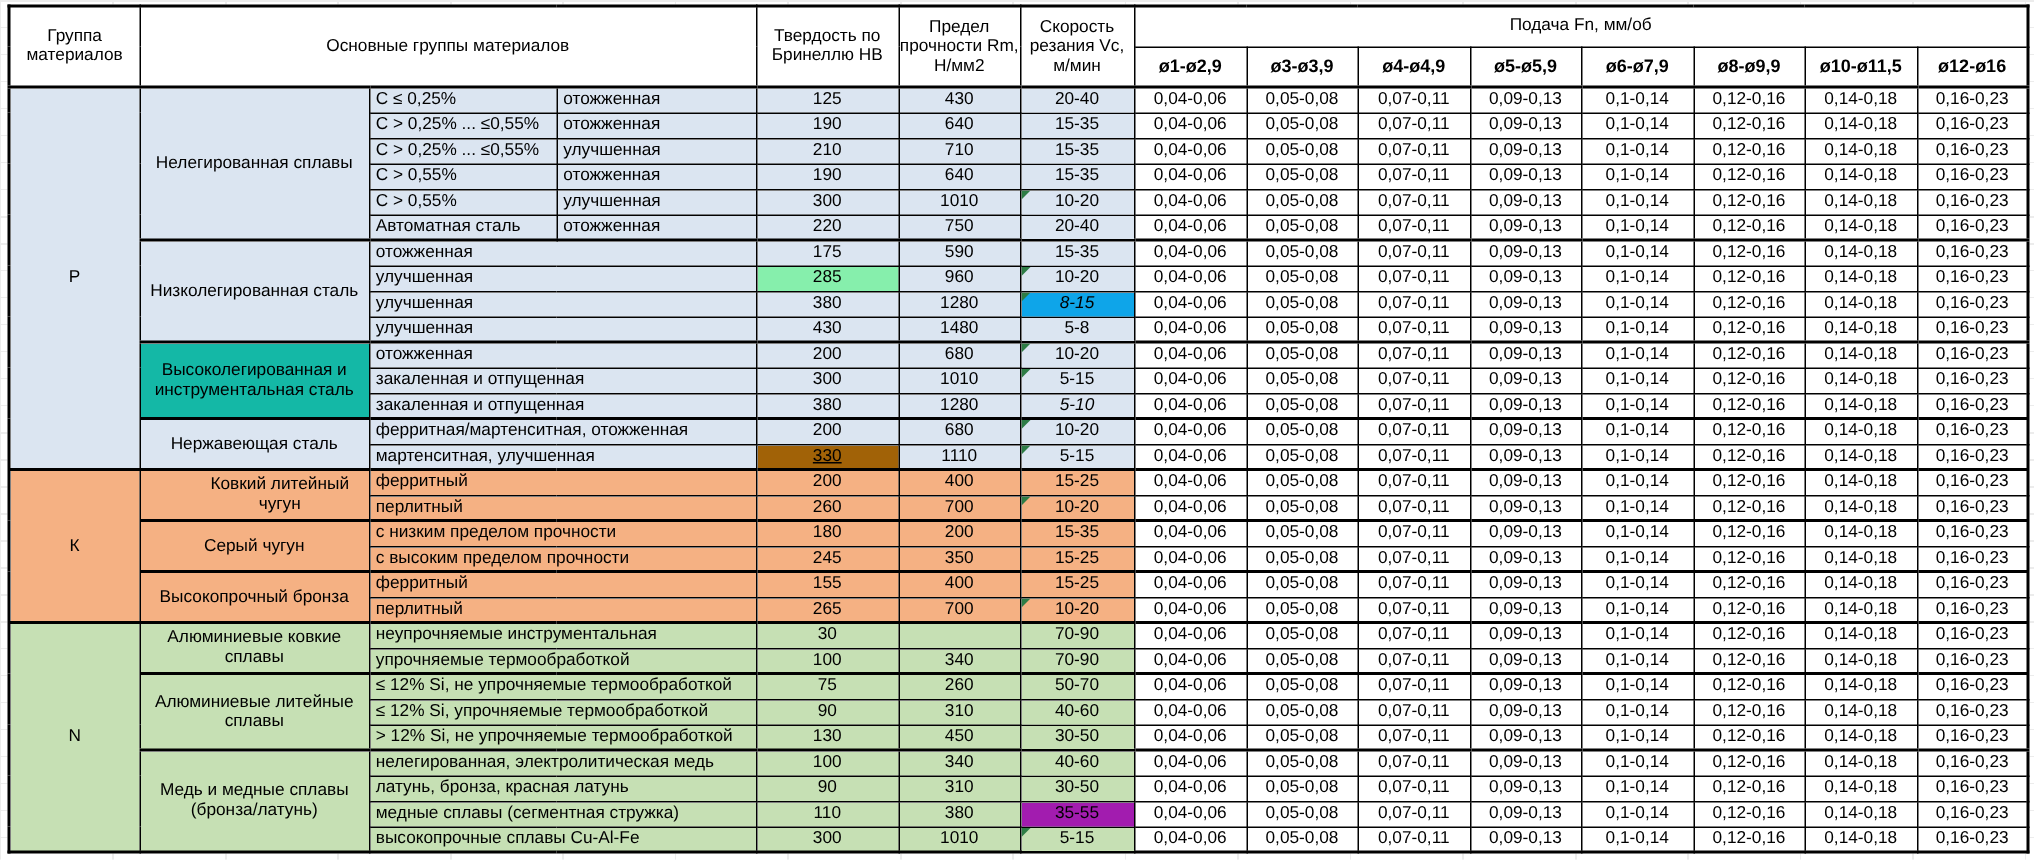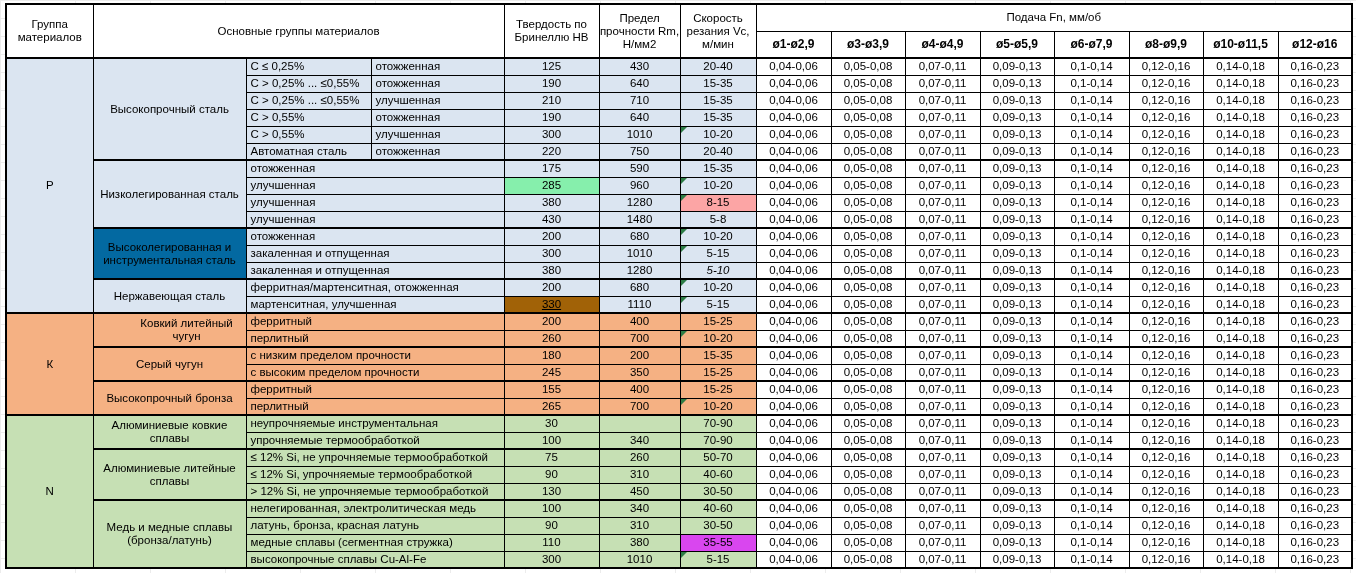--- a/index.html
+++ b/index.html
@@ -63,21 +63,21 @@
       <th class="big">ø5-ø5,9</th>
       <th class="big">ø6-ø7,9</th>
       <th class="big">ø8-ø9,9</th>
       <th class="big">ø10-ø11,5</th>
       <th class="big">ø12-ø16</th>
     </tr>
   </thead>
   <tbody>
       <tr class="sub-top">
         <td rowspan="15" style="background: rgb(219, 229, 241);">P</td>
-        <td class="ncell" rowspan="6" style="background: rgb(219, 229, 241);">Высокопрочный сталь</td>
+        <td class="ncell" rowspan="6" style="background: rgb(219, 229, 241);">Нелегированная сплавы</td>
         <td class="scell" style="background: rgb(219, 229, 241);">C ≤ 0,25%</td>
         <td class="scell" style="background: rgb(219, 229, 241);">отожженная</td>
         <td style="background: rgb(219, 229, 241);">125</td>
         <td style="background: rgb(219, 229, 241);">430</td>
         <td class="vcell" style="background: rgb(219, 229, 241);">20-40</td>
         <td class="fcell">0,04-0,06</td>
         <td class="fcell">0,05-0,08</td>
         <td class="fcell">0,07-0,11</td>
         <td class="fcell">0,09-0,13</td>
         <td class="fcell">0,1-0,14</td>
@@ -186,21 +186,21 @@
         <td class="fcell">0,09-0,13</td>
         <td class="fcell">0,1-0,14</td>
         <td class="fcell">0,12-0,16</td>
         <td class="fcell">0,14-0,18</td>
         <td class="fcell">0,16-0,23</td>
       </tr>
       <tr>
         <td class="scell" colspan="2" style="background: rgb(219, 229, 241);">улучшенная</td>
         <td style="background: rgb(219, 229, 241);">380</td>
         <td style="background: rgb(219, 229, 241);">1280</td>
-        <td class="vcell" style="background: #fca5a5;">8-15<span class="flag"></span></td>
+        <td class="vcell" style="background: #0ea5e9; font-style: italic;">8-15<span class="flag"></span></td>
         <td class="fcell">0,04-0,06</td>
         <td class="fcell">0,05-0,08</td>
         <td class="fcell">0,07-0,11</td>
         <td class="fcell">0,09-0,13</td>
         <td class="fcell">0,1-0,14</td>
         <td class="fcell">0,12-0,16</td>
         <td class="fcell">0,14-0,18</td>
         <td class="fcell">0,16-0,23</td>
       </tr>
       <tr>
@@ -211,21 +211,21 @@
         <td class="fcell">0,04-0,06</td>
         <td class="fcell">0,05-0,08</td>
         <td class="fcell">0,07-0,11</td>
         <td class="fcell">0,09-0,13</td>
         <td class="fcell">0,1-0,14</td>
         <td class="fcell">0,12-0,16</td>
         <td class="fcell">0,14-0,18</td>
         <td class="fcell">0,16-0,23</td>
       </tr>
       <tr class="sub-top">
-        <td class="ncell" rowspan="3" style="background: #0369a1;">Высоколегированная и инструментальная сталь</td>
+        <td class="ncell" rowspan="3" style="background: #14b8a6;">Высоколегированная и инструментальная сталь</td>
         <td class="scell" colspan="2" style="background: rgb(219, 229, 241);">отожженная</td>
         <td style="background: rgb(219, 229, 241);">200</td>
         <td style="background: rgb(219, 229, 241);">680</td>
         <td class="vcell" style="background: rgb(219, 229, 241);">10-20<span class="flag"></span></td>
         <td class="fcell">0,04-0,06</td>
         <td class="fcell">0,05-0,08</td>
         <td class="fcell">0,07-0,11</td>
         <td class="fcell">0,09-0,13</td>
         <td class="fcell">0,1-0,14</td>
         <td class="fcell">0,12-0,16</td>
@@ -476,21 +476,21 @@
         <td class="fcell">0,09-0,13</td>
         <td class="fcell">0,1-0,14</td>
         <td class="fcell">0,12-0,16</td>
         <td class="fcell">0,14-0,18</td>
         <td class="fcell">0,16-0,23</td>
       </tr>
       <tr>
         <td class="scell" colspan="2" style="background: rgb(198, 224, 180);">медные сплавы (сегментная стружка)</td>
         <td style="background: rgb(198, 224, 180);">110</td>
         <td style="background: rgb(198, 224, 180);">380</td>
-        <td class="vcell" style="background: #d946ef;">35-55</td>
+        <td class="vcell" style="background: #a21caf;">35-55</td>
         <td class="fcell">0,04-0,06</td>
         <td class="fcell">0,05-0,08</td>
         <td class="fcell">0,07-0,11</td>
         <td class="fcell">0,09-0,13</td>
         <td class="fcell">0,1-0,14</td>
         <td class="fcell">0,12-0,16</td>
         <td class="fcell">0,14-0,18</td>
         <td class="fcell">0,16-0,23</td>
       </tr>
       <tr>

